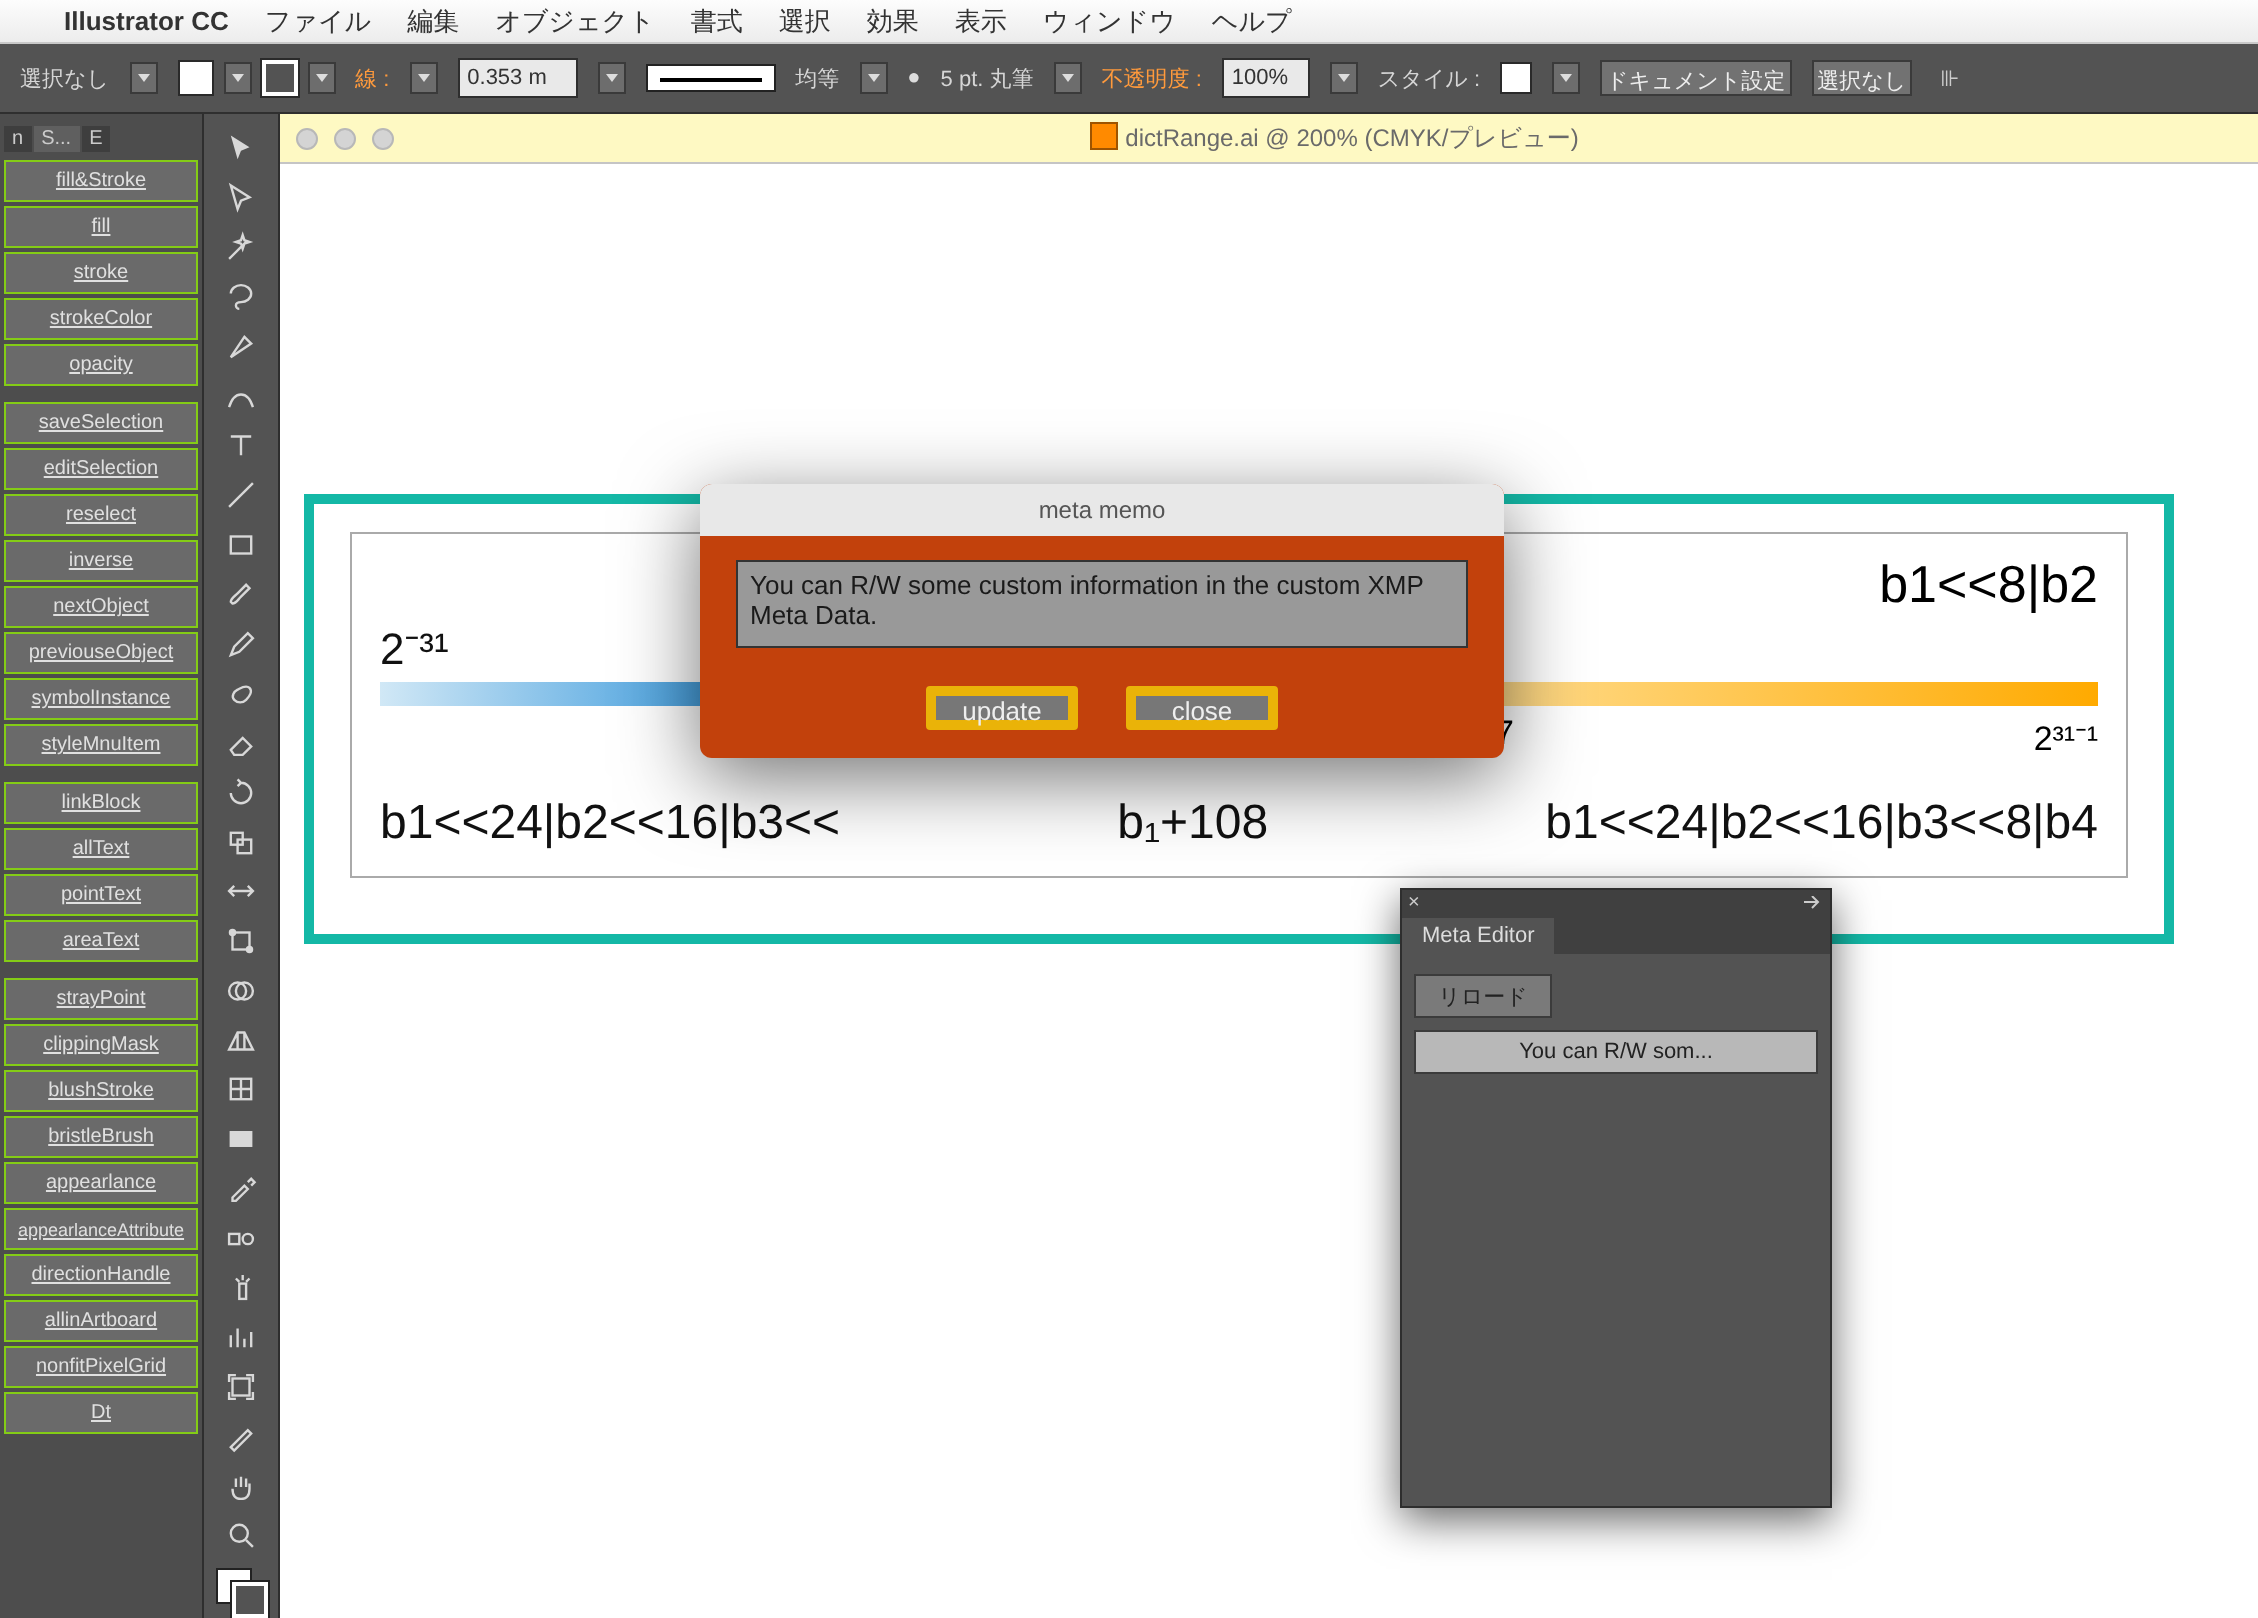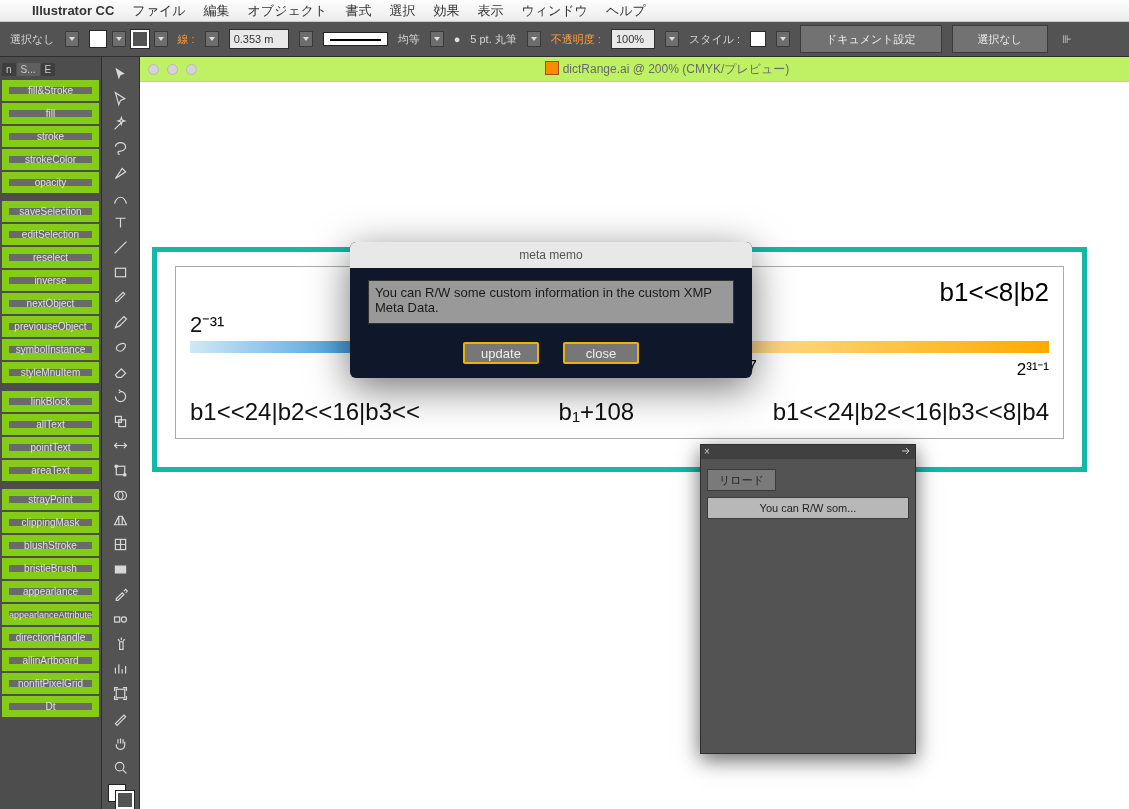--- a/index.html
+++ b/index.html
@@ -14,66 +14,66 @@
 .options-bar { height: 35px; background: #535353; display: flex; align-items: center; color: #d6d6d6; font-size: 11px; padding: 0 10px; gap: 10px; border-bottom: 1px solid #2f2f2f; }
 .ob-group { display: flex; align-items: center; gap: 5px; }
 .swatch { width: 18px; height: 18px; background: #fff; border: 1px solid #2a2a2a; }
 .swatch-sq { width: 18px; height: 18px; border: 2px solid #fff; outline:1px solid #2a2a2a; background:transparent; display:flex; align-items:center; justify-content:center;}
 .dd { width: 14px; height: 16px; background: #6d6d6d; border: 1px solid #3a3a3a; display: inline-flex; align-items: center; justify-content: center; }
 .dd::after { content: ""; border-left: 3px solid transparent; border-right: 3px solid transparent; border-top: 4px solid #ddd; }
 .orange-label { color: #ff9a3c; }
 .ob-input { height: 20px; background: #e9e9e9; border: 1px solid #2e2e2e; font-size: 11px; padding: 0 4px; color: #333; }
 .brushline { width:65px; height:14px; background:#fff; border:1px solid #222; position:relative; }
 .brushline::after{content:"";position:absolute;left:6px;right:6px;top:6px;height:2px;background:#000;}
-.btn-dark { background: #727272; border: 1px solid #3a3a3a; color: #eee; font-size: 11px; padding: 2px 25px; height: 28px; }
+.btn-dark { background: #727272; border: 1px solid #3a3a3a; color: #eee; font-size: 11px; padding: 2px 2px; height: 18px; }
 
 
 .workspace { display: flex; height: calc(100% - 57px); background: #4f4f4f; }
 
 
 .left-actions { width: 102px; background: #4d4d4d; border-right: 1px solid #2e2e2e; display: flex; flex-direction: column; padding-top: 4px; }
 .la-tabrow { display:flex; gap:1px; font-size:10px; color:#ccc; padding:2px 2px 4px; }
 .la-tab { background:#3e3e3e; padding:1px 4px; }
 .la-tab.sel { background:#5f5f5f; }
-.la-btn { height: 21px; margin: 0 2px 2px; background: #6a6a6a; border: 7px solid #84cc16; color: #e0e0e0; font-size: 10px; display: flex; align-items: center; justify-content: center; cursor:pointer;}
+.la-btn { height: 21px; margin: 0 2px 2px; background: #6a6a6a; border: 1px solid #84cc16; color: #e0e0e0; font-size: 10px; display: flex; align-items: center; justify-content: center; cursor:pointer;text-decoration:underline;}
 .la-sep { height: 6px; }
 
 
 .tool-strip { width: 38px; background: #535353; border-right: 1px solid #2e2e2e; display: flex; flex-direction: column; align-items: center; padding-top: 6px; gap: 2px; }
 .tool { width: 28px; height: 24px; display: flex; align-items: center; justify-content: center; color: #d8d8d8; font-size: 15px; cursor:pointer; }
 .tool svg { width: 17px; height: 17px; fill: none; stroke: #d8d8d8; stroke-width: 1.4; }
 .fillstroke { width: 26px; height: 26px; position: relative; margin-top: 3px; }
 .fs-a { position: absolute; width: 18px; height: 18px; background: #fff; border: 1px solid #222; top: 0; left: 0; }
 .fs-b { position: absolute; width: 18px; height: 18px; background: #535353; border: 2px solid #fff; outline: 1px solid #222; bottom: 0; right: 0; }
 
 
-.doc-area { flex: 1; background: #bef264; position: relative; }
+.doc-area { flex: 1; background: #fef9c3; position: relative; }
 .doc-tabs { height: 25px; display: flex; align-items: center; font-size: 12px; color: #6a6a6a; border-bottom: 1px solid #c5c5c5; padding-left: 8px; gap: 8px; }
 .traffic { width: 11px; height: 11px; border-radius: 50%; background: #d4d4d4; border: 1px solid #b8b8b8; }
 .doc-title { flex: 1; text-align: center; }
 .doc-icon { width:14px; height:14px; background:#ff8a00; border:1px solid #9e5400; display:inline-block; margin-right:4px; vertical-align:-2px;}
 .canvas { position: absolute; inset: 25px 0 0 0; background: #fff; }
 .artboard { position: absolute; left: 12px; top: 165px; width: 935px; height: 225px; border: 5px solid #14b8a6; }
 .artinner { position: absolute; top: 14px; left: 18px; right: 18px; bottom: 28px; border: 1px solid #aaa; background: #fff; padding: 10px 14px; font-family: Arial, sans-serif; }
 .rangelabels { display: flex; justify-content: space-between; color: #111; font-size: 22px; }
 .gradbar { display:flex; height:12px; margin:3px 0 4px;}
 .gradbar .g1{flex:1;background:linear-gradient(90deg,#d1e8f6,#1988d6);}
 .gradbar .g2{flex:1;background:linear-gradient(90deg,#ccc,#666);}
 .gradbar .g3{flex:2;background:linear-gradient(90deg,#fff0c6,#ffaa00);}
 .under { display:flex; justify-content:space-between; font-size:17px;}
 .big { font-size:24px; font-weight:400; color:#111; margin-top:18px; display:flex; justify-content:space-between;}
 
 
-.dialog { position: absolute; left: 350px; top: 242px; width: 402px; background: #0f172a; border-radius: 6px; box-shadow: 0 10px 40px rgba(0,0,0,0.55); z-index: 30; }
+.dialog { position: absolute; left: 350px; top: 242px; width: 402px; background: #c2410c; border-radius: 6px; box-shadow: 0 10px 40px rgba(0,0,0,0.55); z-index: 30; }
 .dialog-title { height: 26px; background: #e8e8e8; border-radius: 6px 6px 0 0; display: flex; align-items: center; justify-content: center; font-size: 12px; color: #555; }
 .dialog-body { padding: 12px 18px 14px; color: #d8d8d8; }
 .field-label { font-size: 13px; margin-bottom: 3px; }
 .textarea { width: 100%; height: 44px; background: #999; border: 1px solid #333; color: #1a1a1a; font-size: 13px; padding: 4px 6px; resize: none; }
 .btnrow { display: flex; justify-content: center; gap: 24px; margin-top: 14px; }
-.dlg-btn { width: 76px; height: 22px; background: #777; border: 2px solid #eab308; color: #eee; font-size: 13px; border-radius: 2px; cursor:pointer; }
+.dlg-btn { width: 76px; height: 22px; background: #777; border: 5px solid #eab308; color: #eee; font-size: 13px; border-radius: 2px; cursor:pointer; }
 
 
 .panel { position: absolute; left: 700px; top: 444px; width: 216px; height: 310px; background: #535353; box-shadow: 0 6px 20px rgba(0,0,0,0.6); z-index: 20; border:1px solid #2e2e2e;}
 .panel-head { height: 14px; background: #404040; position:relative; }
 .panel-close { position:absolute; left:3px; top:1px; color:#ccc; font-size:10px; cursor:pointer;}
 .panel-coll { position:absolute; right:3px; top:3px; width:10px;height:7px;}
 .panel-tabs { display:flex; background:#404040; }
 .panel-tab { font-size: 11px; color: #ddd; background: #535353; padding: 3px 10px; }
 .panel-body { padding: 10px 6px; display:flex; flex-direction:column; gap:6px; }
 .panel-btn { height: 22px; background: #7a7a7a; border: 1px solid #3b3b3b; color: #222; font-size: 11px; display:flex; align-items:center; justify-content:center; cursor:pointer;}
@@ -377,17 +377,20 @@
   </div>
 </div>
 
 <div class="panel">
   <div class="panel-head">
     <span class="panel-close">×</span>
     <svg class="panel-coll" viewBox="0 0 10 7">
         <path d="M0 3h7M4 0l3 3-3 3" stroke="#ccc" fill="none"></path>
       </svg>
   </div>
+  <div class="panel-tabs">
+      <div class="panel-tab">Meta Editor</div>
+    </div>
   <div class="panel-body">
     <div class="panel-btn sm">リロード</div>
     <div class="panel-btn light">You can R/W som...</div>
   </div>
 </div>
 
 </body></html>

